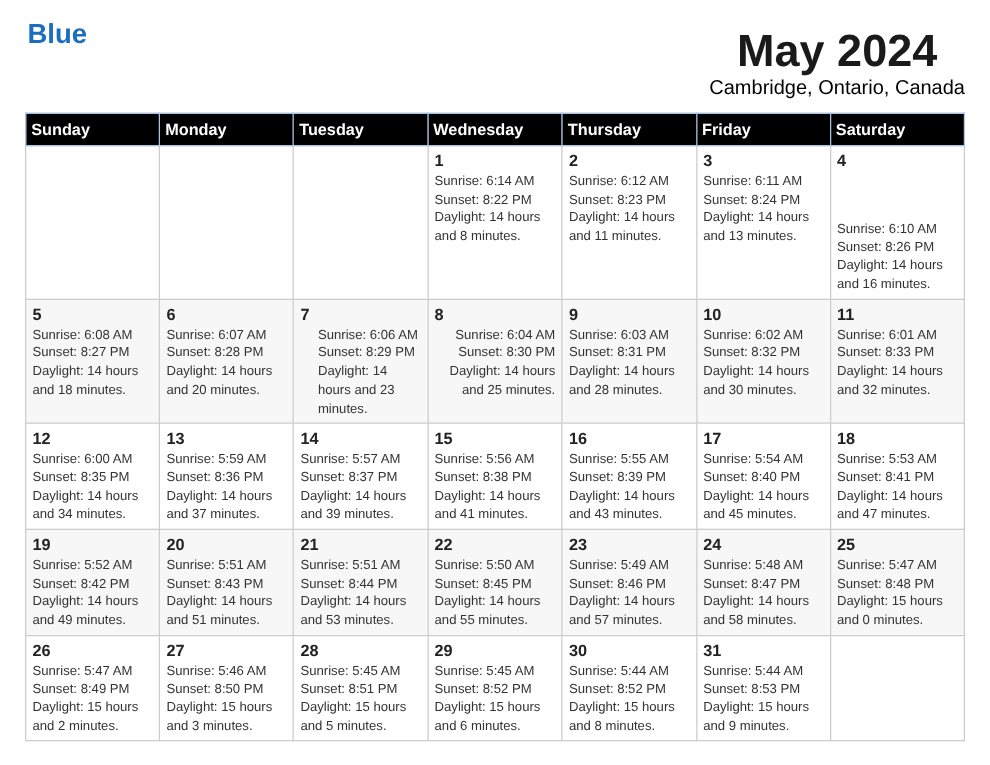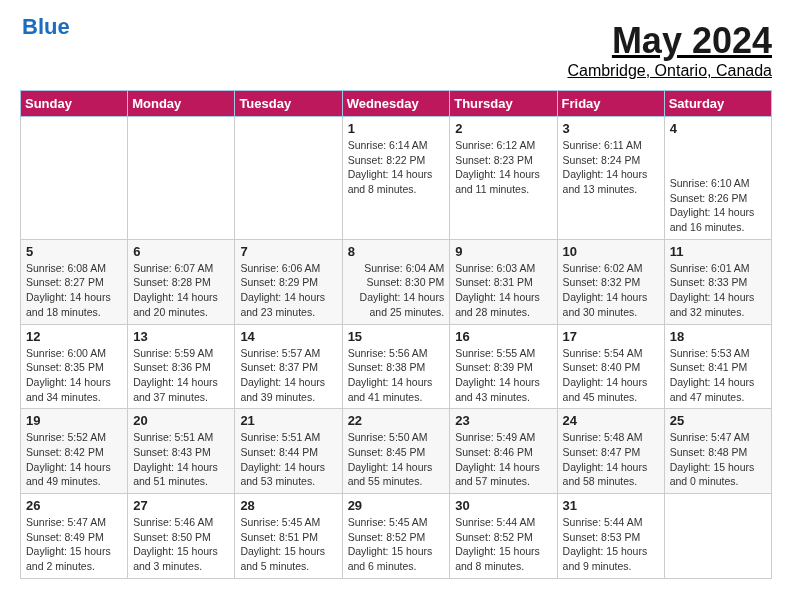--- a/index.html
+++ b/index.html
@@ -15,39 +15,38 @@
       justify-content: space-between;
       align-items: flex-start;
       margin-bottom: 10px;
     }
     .logo {
       display: flex;
       flex-direction: column;
       align-items: flex-start;
     }
     .title-block {
-      text-align: right;
-      text-decoration: underline;
+      text-align: center;
     }
     .month-title {
       font-size: 36px;
       font-weight: bold;
       color: #1a1a1a;
     }
     .location {
       font-size: 16px;
       color: #000000;
     }
     .calendar {
       width: 100%;
       border-collapse: collapse;
       font-size: 11px;
     }
     .calendar th {
-      background: #be185d;
+      background: #000000;
       color: #fff;
       padding: 5px 4px;
       text-align: left;
       font-size: 13px;
       border: 1px solid #aac4e8;
     }
     .calendar td {
       vertical-align: top;
       border: 1px solid #ccc;
       padding: 4px 5px;
@@ -136,21 +135,21 @@
 Daylight: 14 hours and 18 minutes.</div>
         </td>
         <td>
           <div class="day-number">6</div>
           <div class="day-info" style="white-space: pre-line;">Sunrise: 6:07 AM
 Sunset: 8:28 PM
 Daylight: 14 hours and 20 minutes.</div>
         </td>
         <td>
           <div class="day-number">7</div>
-          <div class="day-info" style="white-space: pre-line;">Sunrise: 6:06 AM
+          <div class="day-info" style="white-space: pre-line; margin-left: 14px;">Sunrise: 6:06 AM
 Sunset: 8:29 PM
 Daylight: 14 hours and 23 minutes.</div>
         </td>
         <td>
           <div class="day-number">8</div>
           <div class="day-info" style="white-space: pre-line; text-align: right;">Sunrise: 6:04 AM
 Sunset: 8:30 PM
 Daylight: 14 hours and 25 minutes.</div>
         </td>
         <td>

